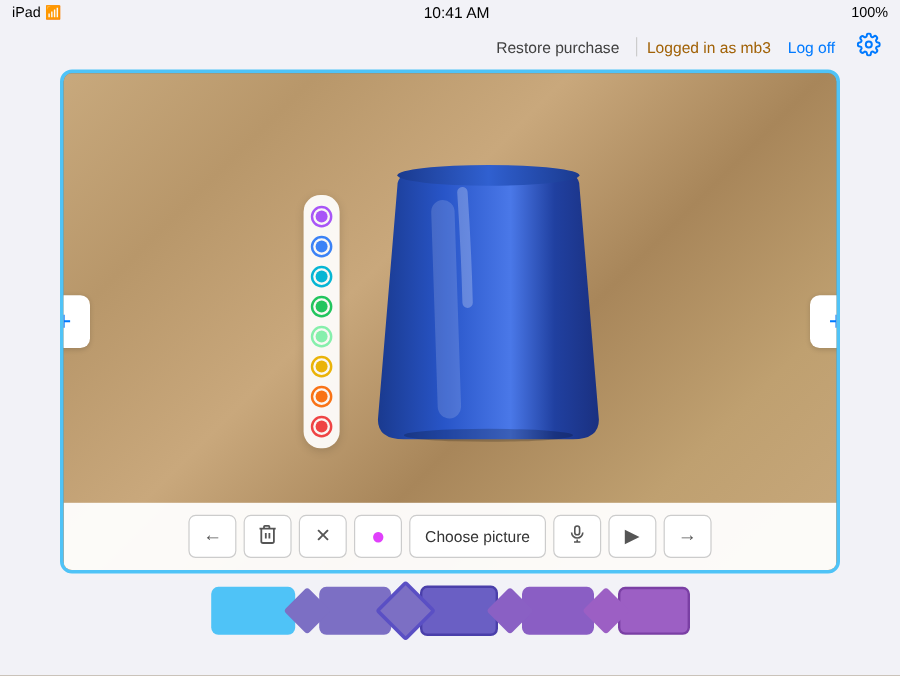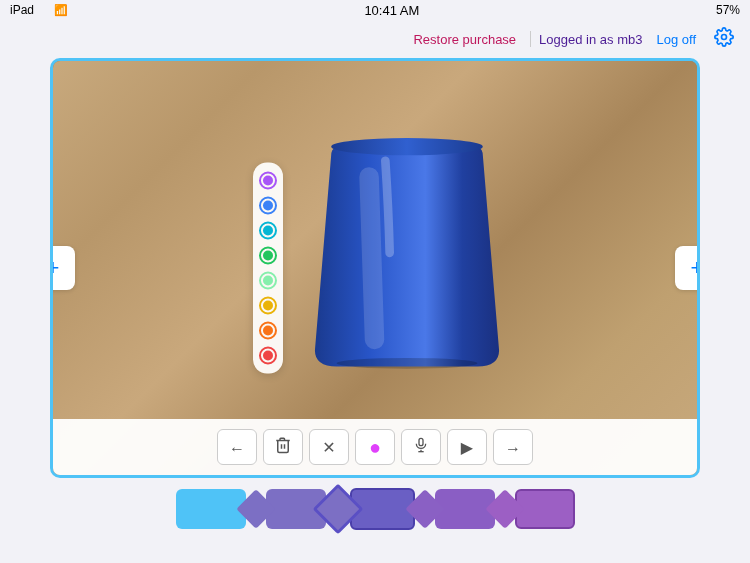--- a/index.html
+++ b/index.html
@@ -15,45 +15,45 @@
     
     .status-bar {
       display: flex;
       justify-content: space-between;
       align-items: center;
       padding: 2px 10px;
       font-size: 12px;
       height: 20px;
       background: #f2f2f7;
     }
-    .status-left { display: flex; align-items: center; gap: 20px; font-size: 12px; font-weight: 500; text-align: center; }
+    .status-left { display: flex; align-items: center; gap: 4px; font-size: 12px; font-weight: 500; text-align: center; }
     .status-center { font-size: 13px; font-weight: 500; }
     .status-right { font-size: 12px; font-weight: 500; }
 
     
     .header-bar {
       display: flex;
       justify-content: flex-end;
       align-items: center;
       padding: 6px 12px;
       gap: 8px;
       background: #f2f2f7;
       height: 38px;
     }
     .restore-purchase-btn {
-      color: #be185d;
+      color: #404040;
       font-size: 13px;
       background: none;
       border: none;
       cursor: pointer;
       padding: 2px 6px;
     }
     .logged-in-text {
       font-size: 13px;
-      color: #4c1d95;
+      color: #a16207;
     }
     .log-off-btn {
       color: #007aff;
       font-size: 13px;
       background: none;
       border: none;
       cursor: pointer;
       padding: 2px 6px;
     }
     .gear-btn {
@@ -219,21 +219,21 @@
   </style>
 </head>
 <body>
 
 <div class="status-bar">
   <div class="status-left">
     <span>iPad</span>
     <span style="font-size:11px;">📶</span>
   </div>
   <div class="status-center">10:41 AM</div>
-  <div class="status-right">57%</div>
+  <div class="status-right">100%</div>
 </div>
 
 <div class="header-bar">
   <button class="restore-purchase-btn">Restore purchase</button>
   <div class="divider-header"></div>
   <span class="logged-in-text">Logged in as mb3</span>
   <button class="log-off-btn">Log off</button>
   <button class="gear-btn">
     <svg width="20" height="20" viewBox="0 0 24 24" fill="none" stroke="#007aff" stroke-width="2">
       <circle cx="12" cy="12" r="3"></circle>
@@ -341,20 +341,23 @@
                 <line x1="14" y1="11" x2="14" y2="17"></line>
             </svg>
           </span>
         </button>
         <button class="toolbar-btn icon-btn">
           <span>✕</span>
         </button>
         <button class="toolbar-btn icon-btn" style="color:#e040fb;font-size:20px;">
           <span>●</span>
         </button>
+        <button class="toolbar-btn-text">
+          <span>Choose picture</span>
+        </button>
         <button class="toolbar-btn icon-btn">
           <span>
             <svg width="16" height="18" viewBox="0 0 24 24" fill="none" stroke="#555" stroke-width="2">
               <rect x="9" y="2" width="6" height="11" rx="3"></rect>
                 <path d="M5 10a7 7 0 0 0 14 0"></path>
                 <line x1="12" y1="19" x2="12" y2="22"></line>
                 <line x1="8" y1="22" x2="16" y2="22"></line>
             </svg>
           </span>
         </button>

